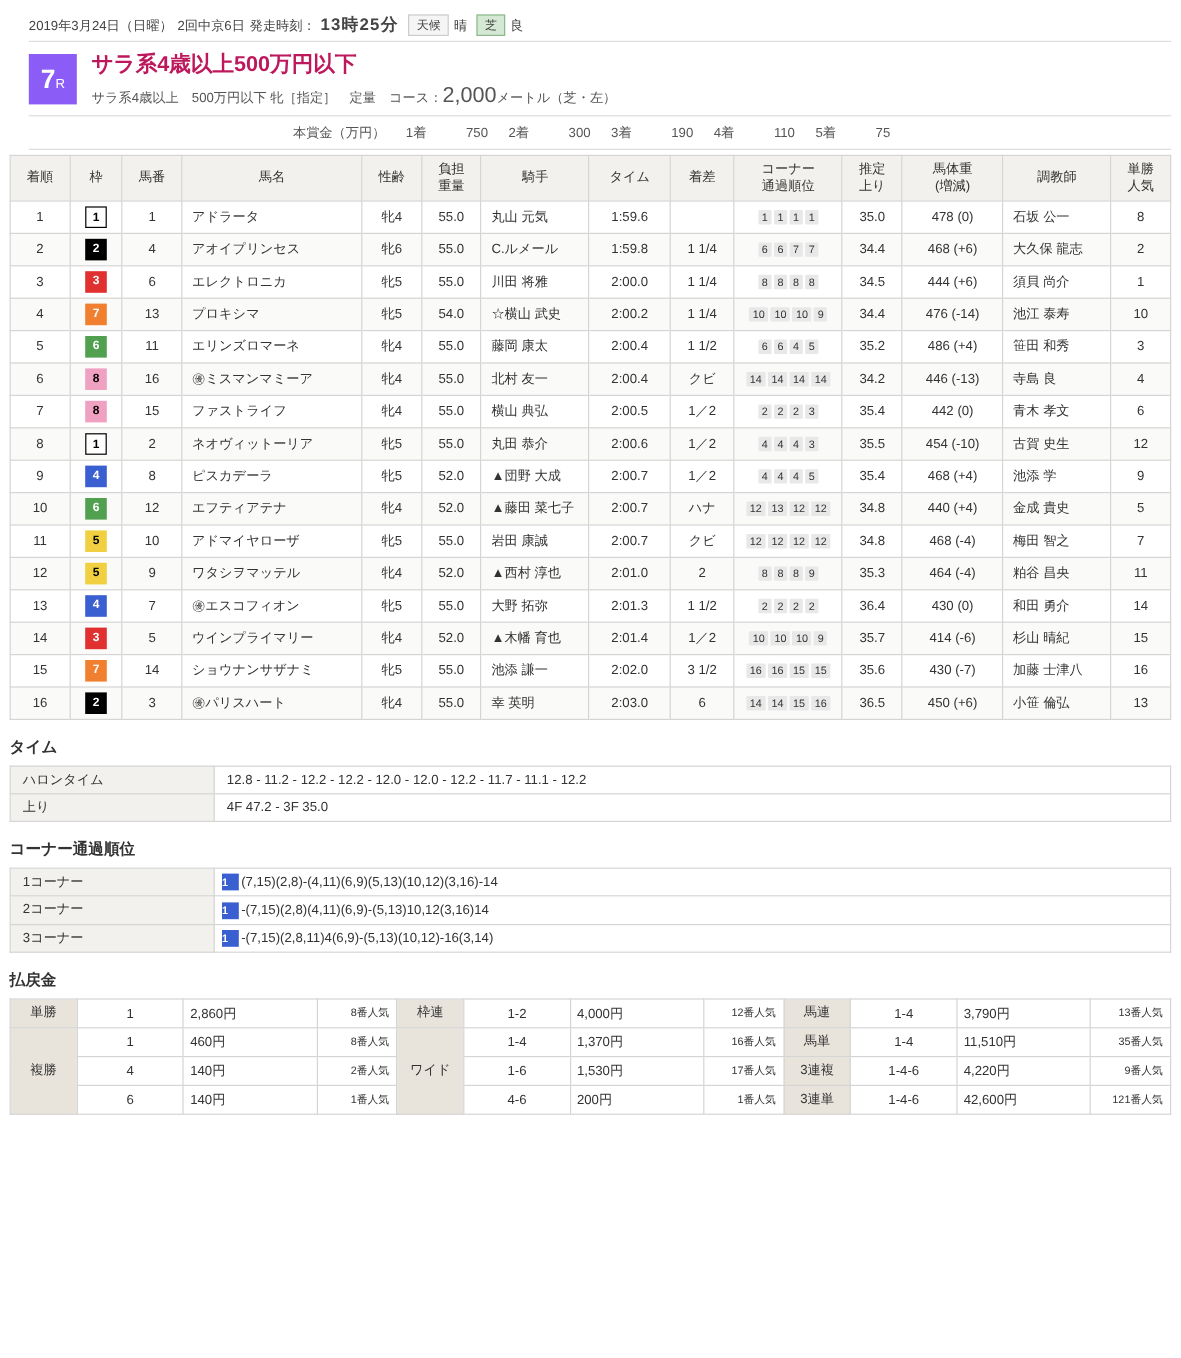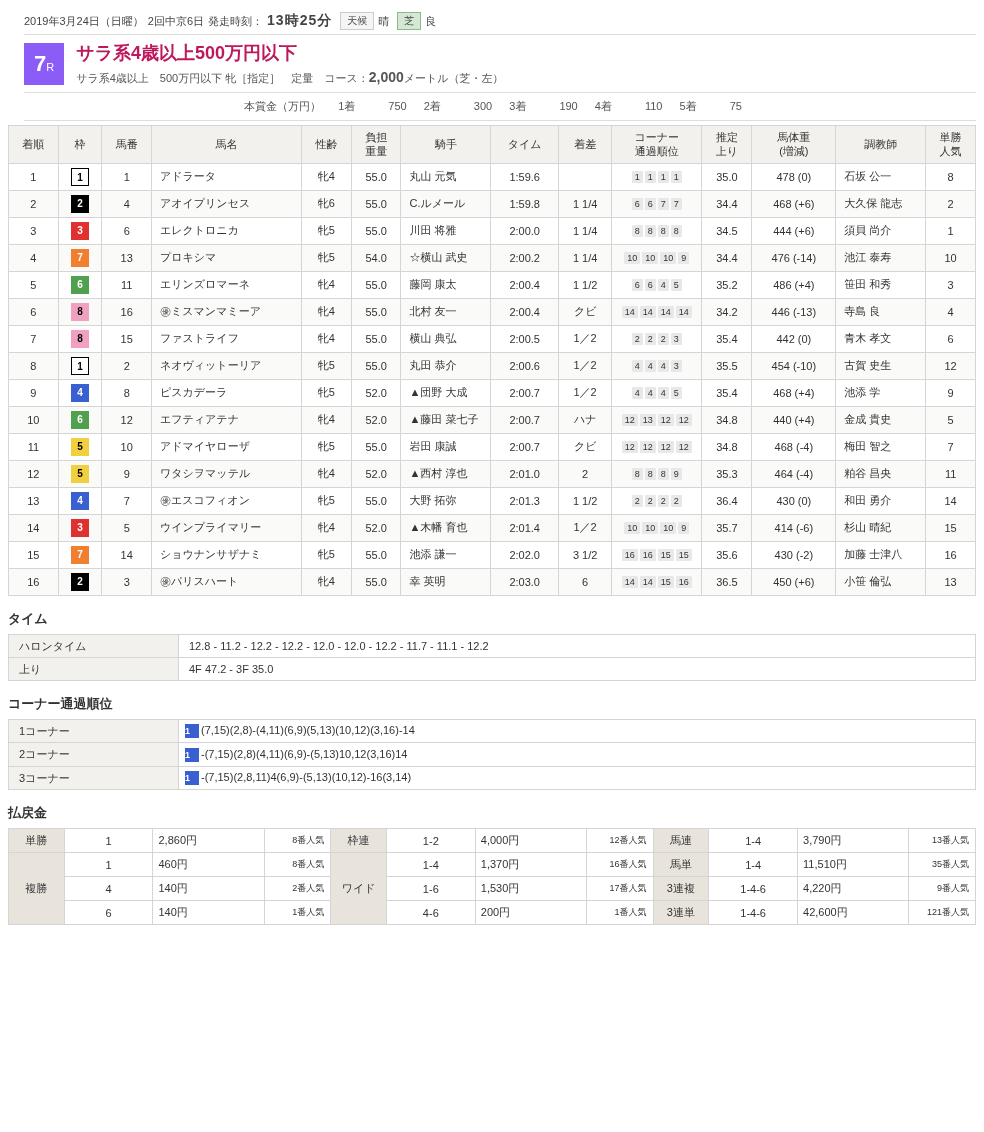--- a/index.html
+++ b/index.html
@@ -7,21 +7,21 @@
 .header { padding: 4px 0; margin-left: 16px; }
 .header-top { font-size: 11px; color: #444; display: flex; align-items: center; gap: 4px; }
 .header-top .time { font-size: 14px; font-weight: bold; letter-spacing: 1px; }
 .badge { display: inline-block; padding: 1px 6px; font-size: 10px; border: 1px solid #ccc; background: #f5f5f5; margin-left: 4px; }
 .badge.green { background: #d4e8d4; border-color: #8db98d; }
 .race-title-row { display: flex; align-items: center; border-top: 1px solid #ddd; border-bottom: 1px solid #ddd; padding: 6px 0; margin-top: 4px; }
 .race-num { background: #8b5cf6; color: #fff; font-size: 22px; font-weight: bold; padding: 8px 10px; margin-right: 12px; position: relative; }
 .race-num .r { font-size: 11px; font-weight: normal; }
 .race-info h2 { font-size: 18px; font-weight: bold; color: #be185d; }
 .race-sub { font-size: 11px; color: #555; margin-top: 4px; }
-.race-sub .dist { font-size: 14px; font-weight: bold; }
+.race-sub .dist { font-size: 18px; font-weight: normal; }
 .prize { font-size: 11px; color: #555; padding: 6px 0; border-bottom: 1px solid #ddd; text-align: center; }
 .prize span { margin-right: 14px; }
 table { border-collapse: collapse; width: 100%; }
 th, td { border: 1px solid #d5d5d5; padding: 4px 5px; text-align: center; font-size: 11px; vertical-align: middle; }
 th { background: #f3f1ed; font-weight: normal; color: #333; line-height: 1.3; }
 .results td.name { text-align: left; padding-left: 8px; }
 .results td.jockey, .results td.trainer { text-align: left; padding-left: 8px; }
 .results tr:nth-child(even) td { background: #fafaf8; }
 .waku { display: inline-block; width: 18px; height: 18px; line-height: 18px; font-size: 10px; font-weight: bold; }
 .w1 { background: #fff; color: #000; border: 1px solid #000; }
@@ -336,21 +336,21 @@
     <td><span class="waku w7">7</span></td>
     <td>14</td>
     <td class="name">ショウナンサザナミ</td>
     <td>牝5</td>
     <td>55.0</td>
     <td class="jockey">池添 謙一</td>
     <td>2:02.0</td>
     <td>3 1/2</td>
     <td class="corner-cell"><span>16</span><span>16</span><span>15</span><span>15</span></td>
     <td>35.6</td>
-    <td>430 (-2)</td>
+    <td>430 (-7)</td>
     <td class="trainer">加藤 士津八</td>
     <td>16</td>
       </tr>
       <tr>
     <td>16</td>
     <td><span class="waku w2">2</span></td>
     <td>3</td>
     <td class="name">㊝パリスハート</td>
     <td>牝4</td>
     <td>55.0</td>

